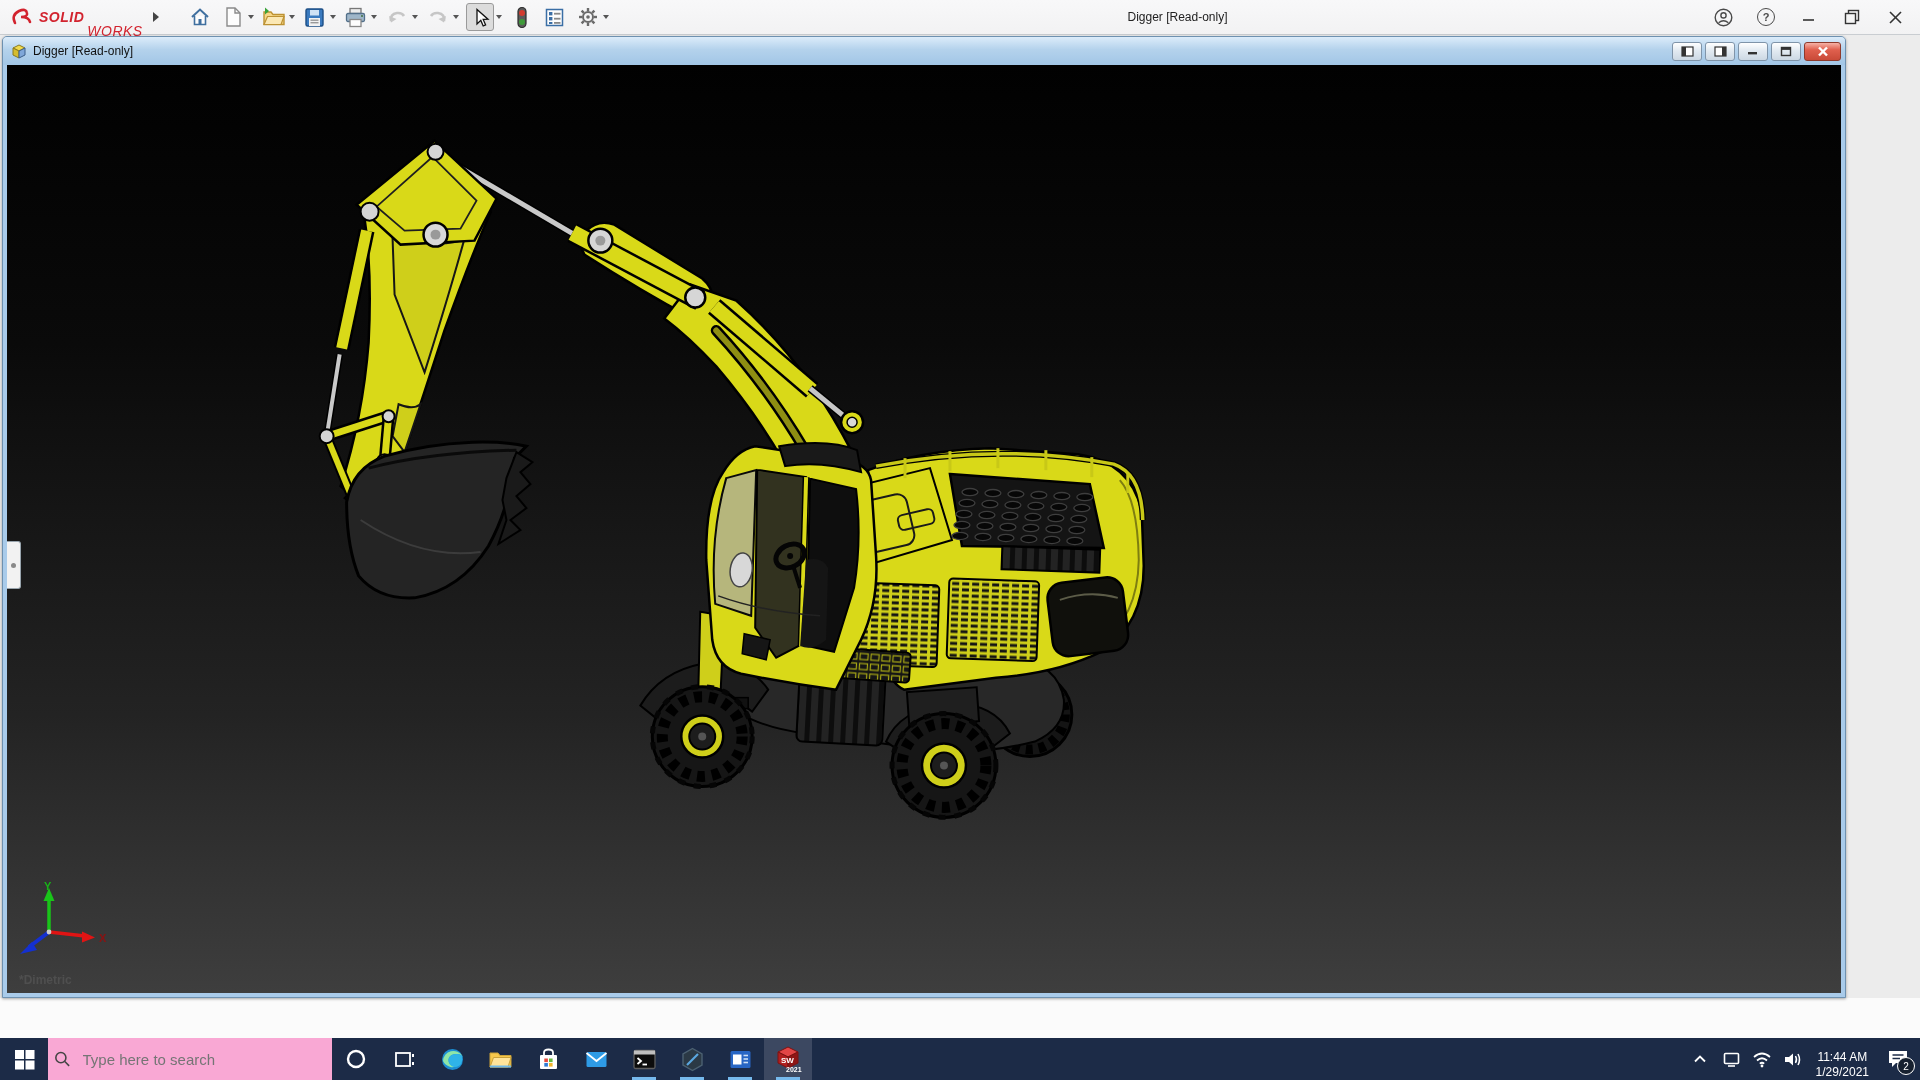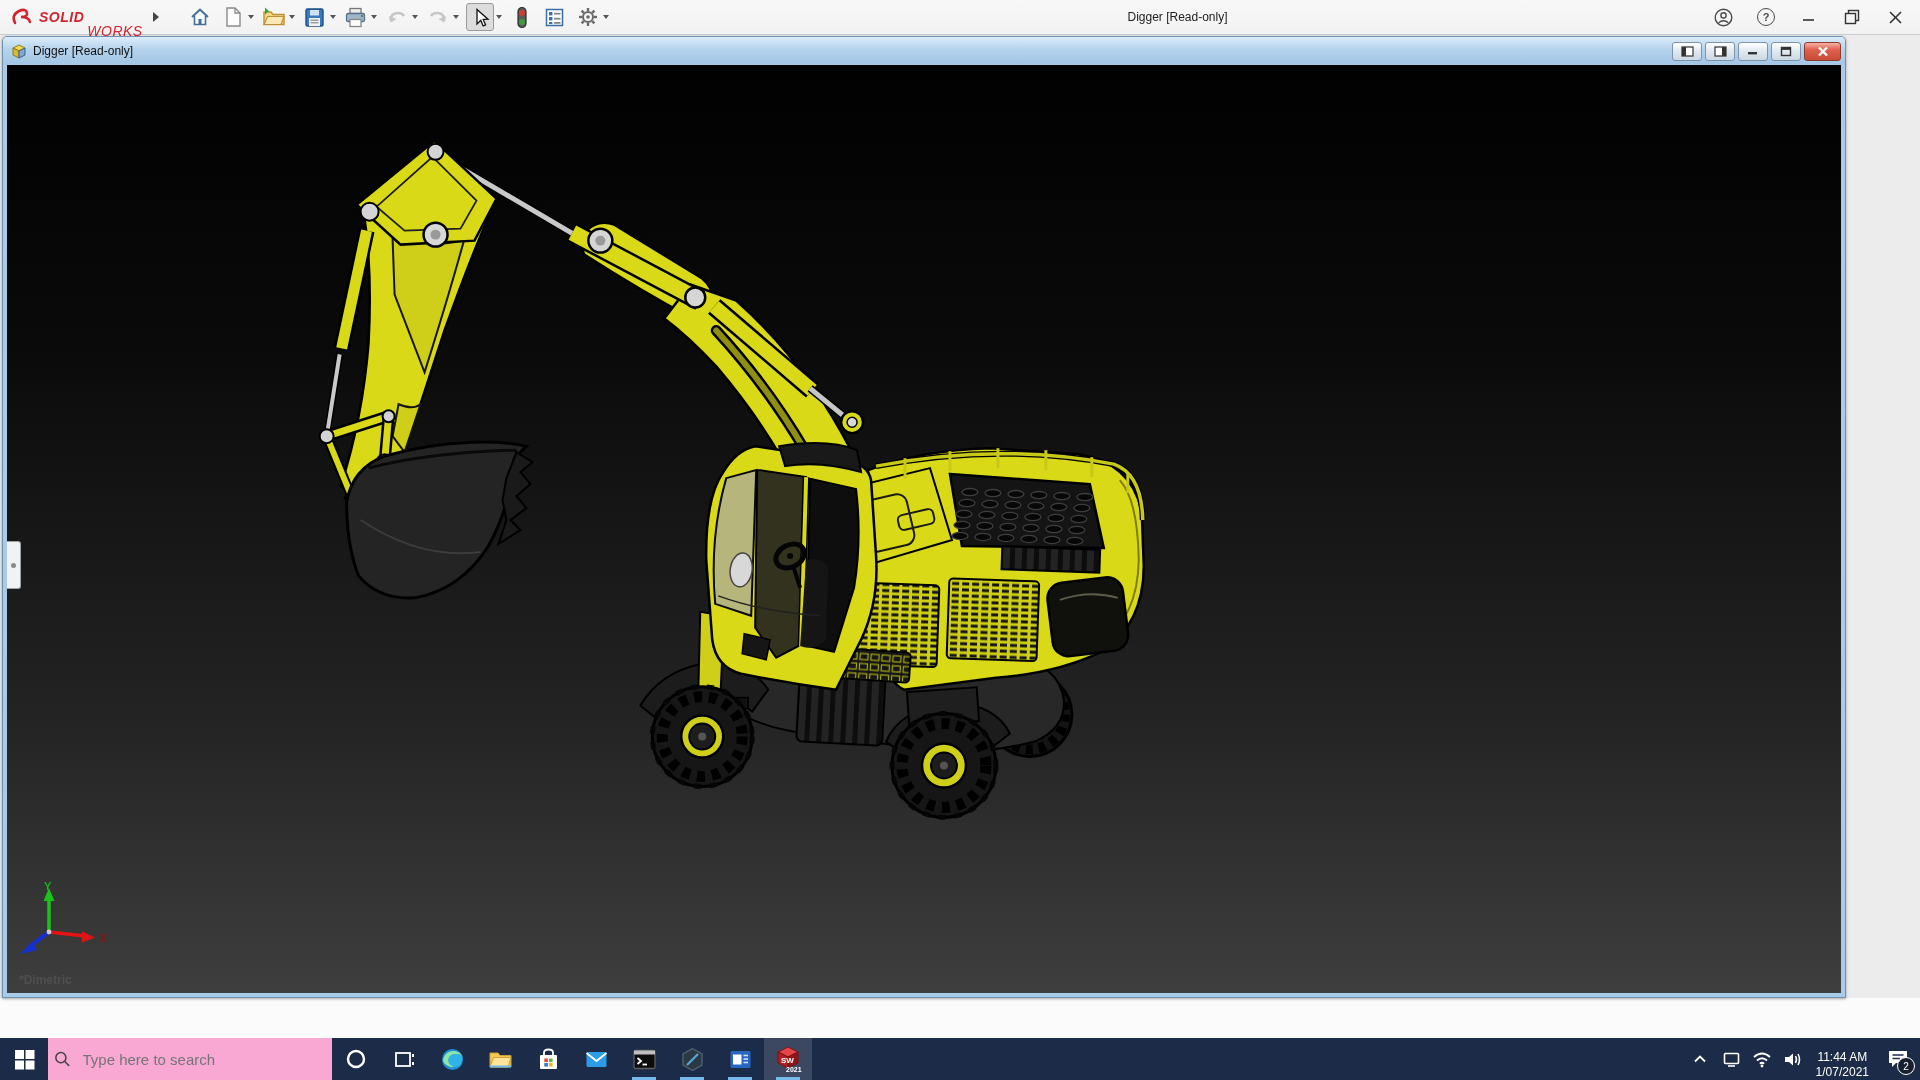--- a/index.html
+++ b/index.html
@@ -576,21 +576,21 @@
       </div>
     <div class="tray-icon">
       <svg width="20" height="17" viewBox="0 0 20 17">
         <polygon points="2,6 6,6 10,2.5 10,14.5 6,11 2,11" fill="#fff"></polygon>
         <path d="M12.5,5 Q14.5,8.5 12.5,12" fill="none" stroke="#fff" stroke-width="1.5"></path>
         <path d="M15,3 Q18,8.5 15,14" fill="none" stroke="#fff" stroke-width="1.5"></path>
       </svg>
       </div>
     <div class="clock">
       <div>11:44 AM</div>
-      <div>1/07/2021</div>
+      <div>1/29/2021</div>
     </div>
     <div class="notif">
       <svg width="22" height="20" viewBox="0 0 22 20">
         <path d="M2,2 H20 V14 H9 L5,18 V14 H2 Z" fill="#fff"></path>
         <line x1="5.5" y1="6" x2="16.5" y2="6" stroke="#1c2b47" stroke-width="1.5"></line>
         <line x1="5.5" y1="9.5" x2="13" y2="9.5" stroke="#1c2b47" stroke-width="1.5"></line>
       </svg>
       <div class="badge">2</div>
     </div>
   </div>

